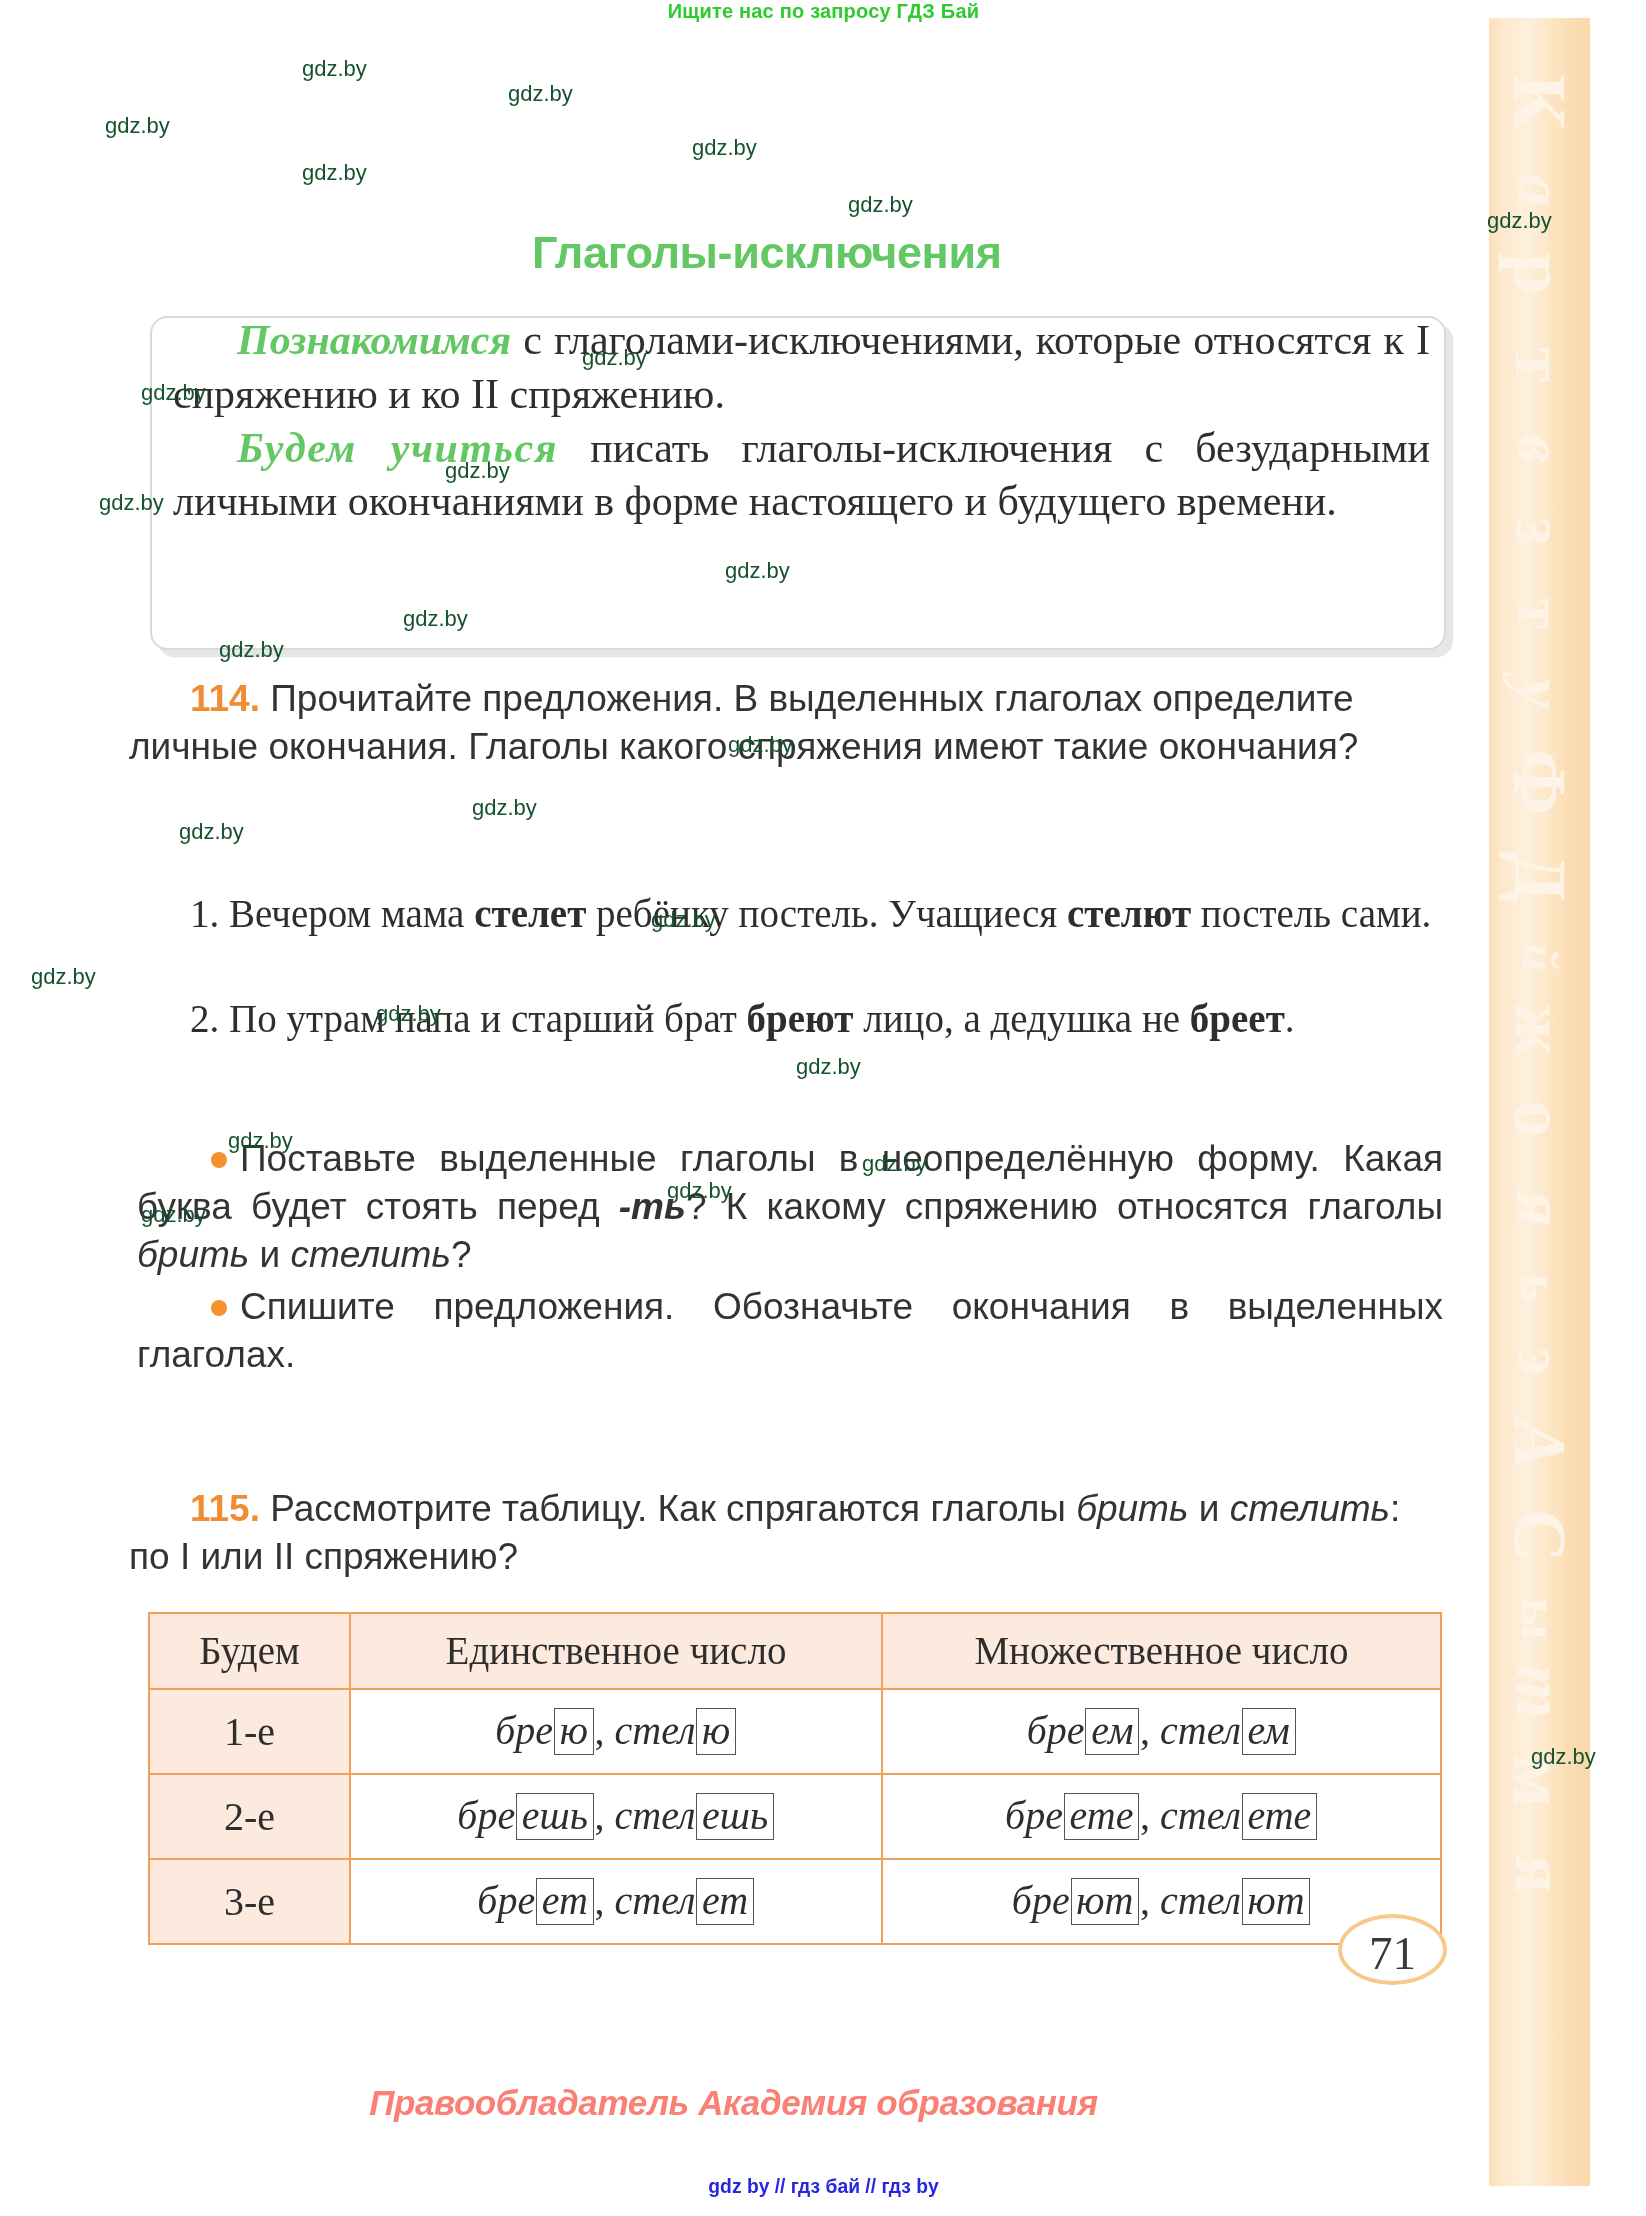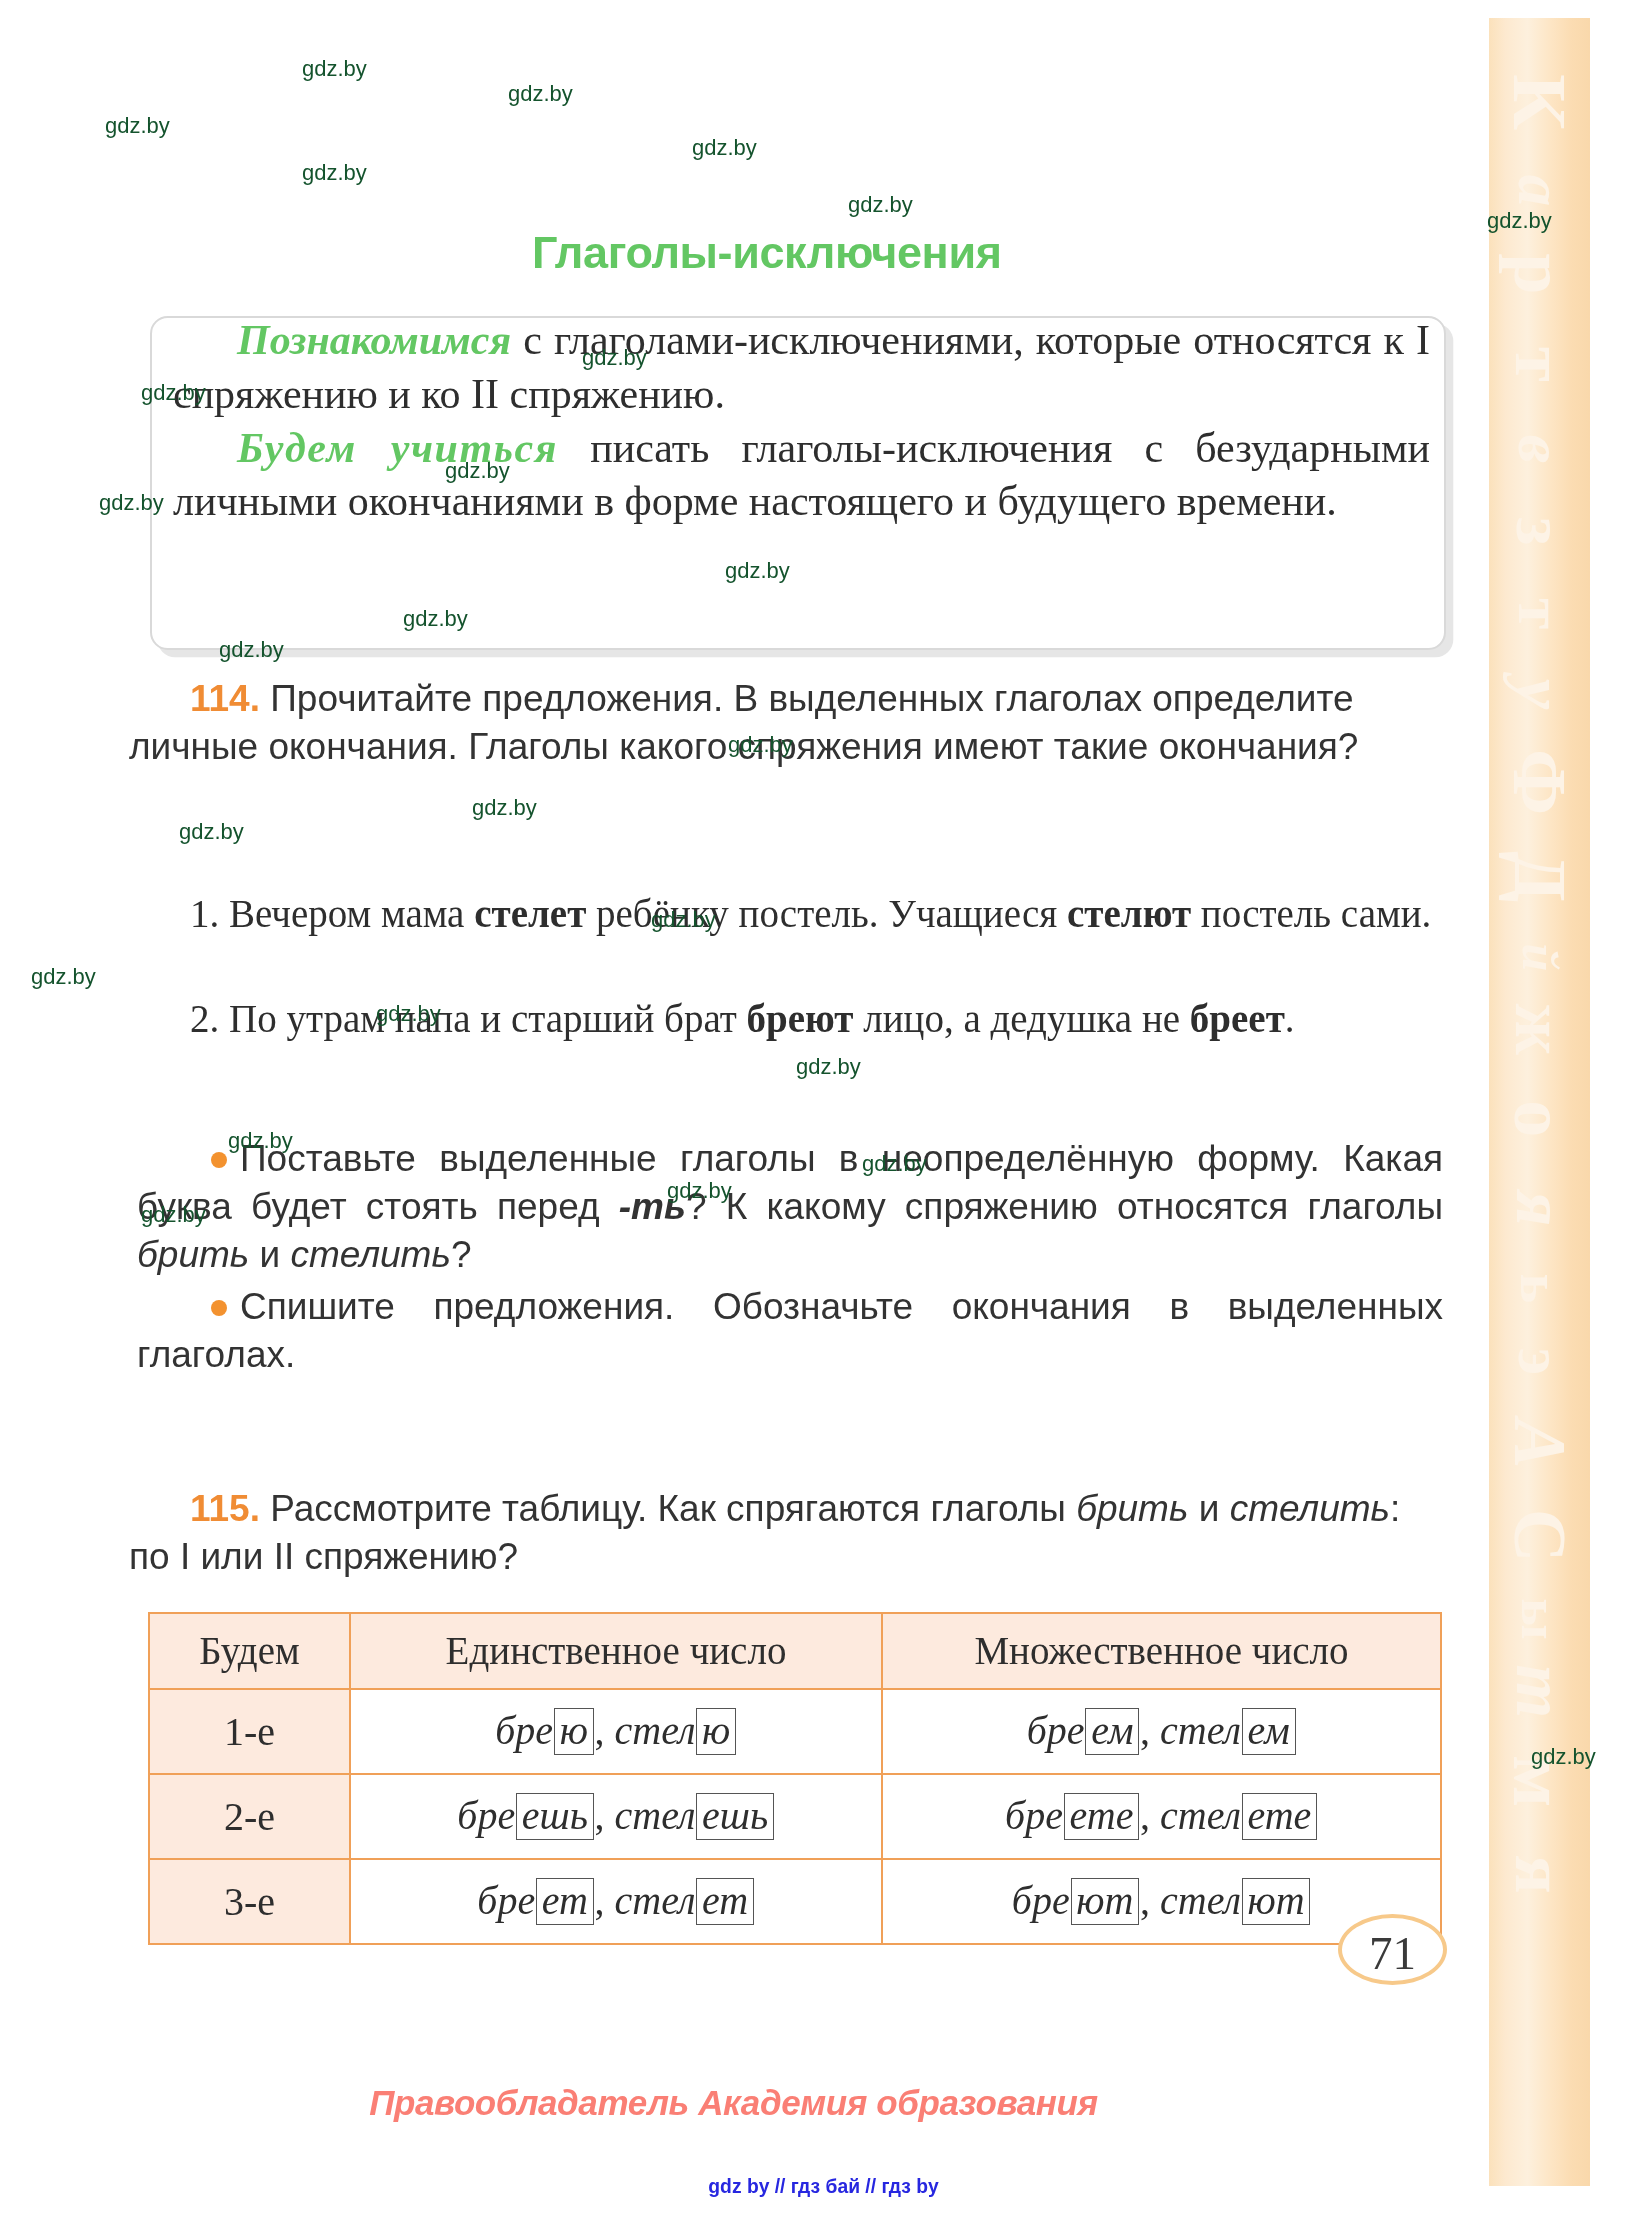--- a/index.html
+++ b/index.html
@@ -274,20 +274,21 @@
     font-size: 22px;
     color: #14532d;
     white-space: nowrap;
   }
 </style>
 </head>
 <body>
 
 <div id="page">
 
+  <div class="top-banner">Ищите нас по запросу ГДЗ Бай</div>
 
   <div class="sidebar">
     <div class="sidebar-letters">
         <span class="sb-l" style="font-size: 77px; margin-bottom: 23.4px; font-style: normal;">К</span>
         <span class="sb-l" style="font-size: 63px; margin-bottom: 18.5px; font-style: italic;">а</span>
         <span class="sb-l" style="font-size: 74px; margin-bottom: 22.6px; font-style: normal;">р</span>
         <span class="sb-l" style="font-size: 71px; margin-bottom: 21px; font-style: normal;">т</span>
         <span class="sb-l" style="font-size: 64px; margin-bottom: 19.3px; font-style: italic;">в</span>
         <span class="sb-l" style="font-size: 69px; margin-bottom: 21px; font-style: normal;">з</span>
         <span class="sb-l" style="font-size: 63px; margin-bottom: 18.5px; font-style: normal;">т</span>

